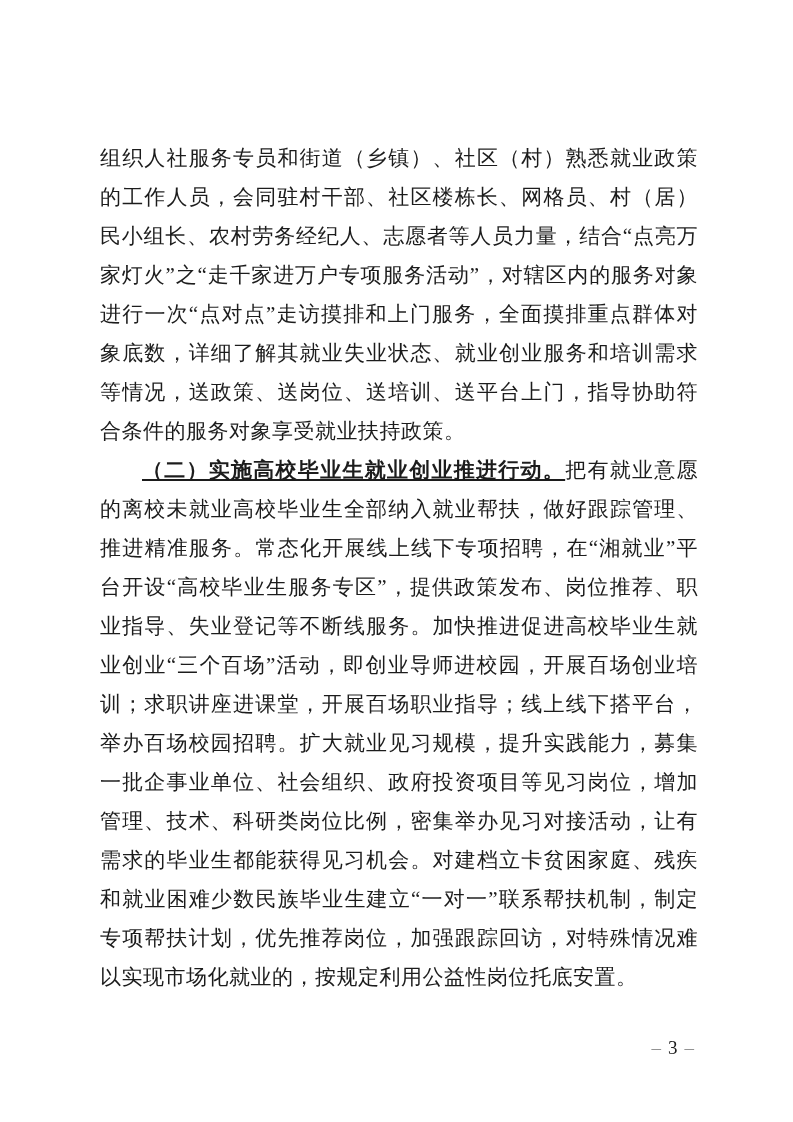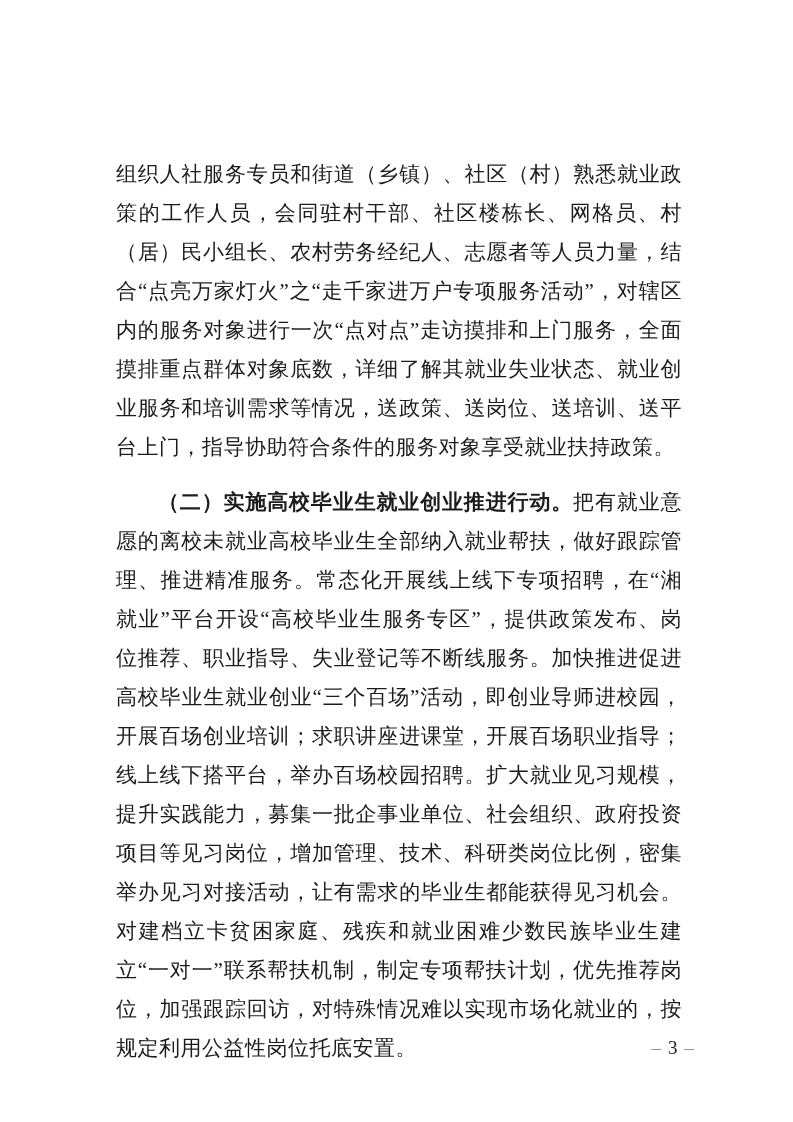--- a/index.html
+++ b/index.html
@@ -21,28 +21,29 @@
     left: 100px;
     top: 139px;
     width: 598px;
     font-size: 21px;
     line-height: 39px;
     text-align: justify;
     text-justify: inter-ideograph;
     letter-spacing: 0.5px;
   }
   .para {
-    margin: 16px;
+    margin: 0;
     text-indent: 2em;
   }
   .para.no-indent {
     text-indent: 0;
   }
   .para-lead {
     font-weight: bold;
+    text-decoration: underline;
   }
   .footer {
     position: absolute;
     top: 1036px;
     right: 92px;
     font-size: 19px;
     line-height: 24px;
     color: #1c1c1c;
     letter-spacing: 1px;
     white-space: nowrap;

